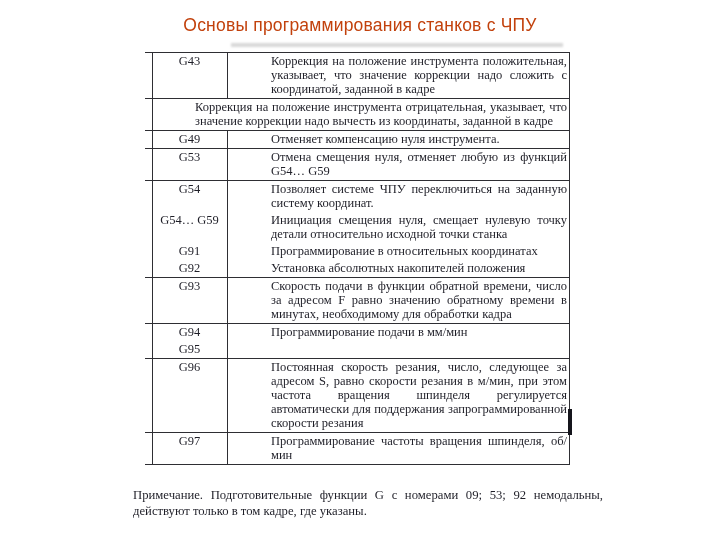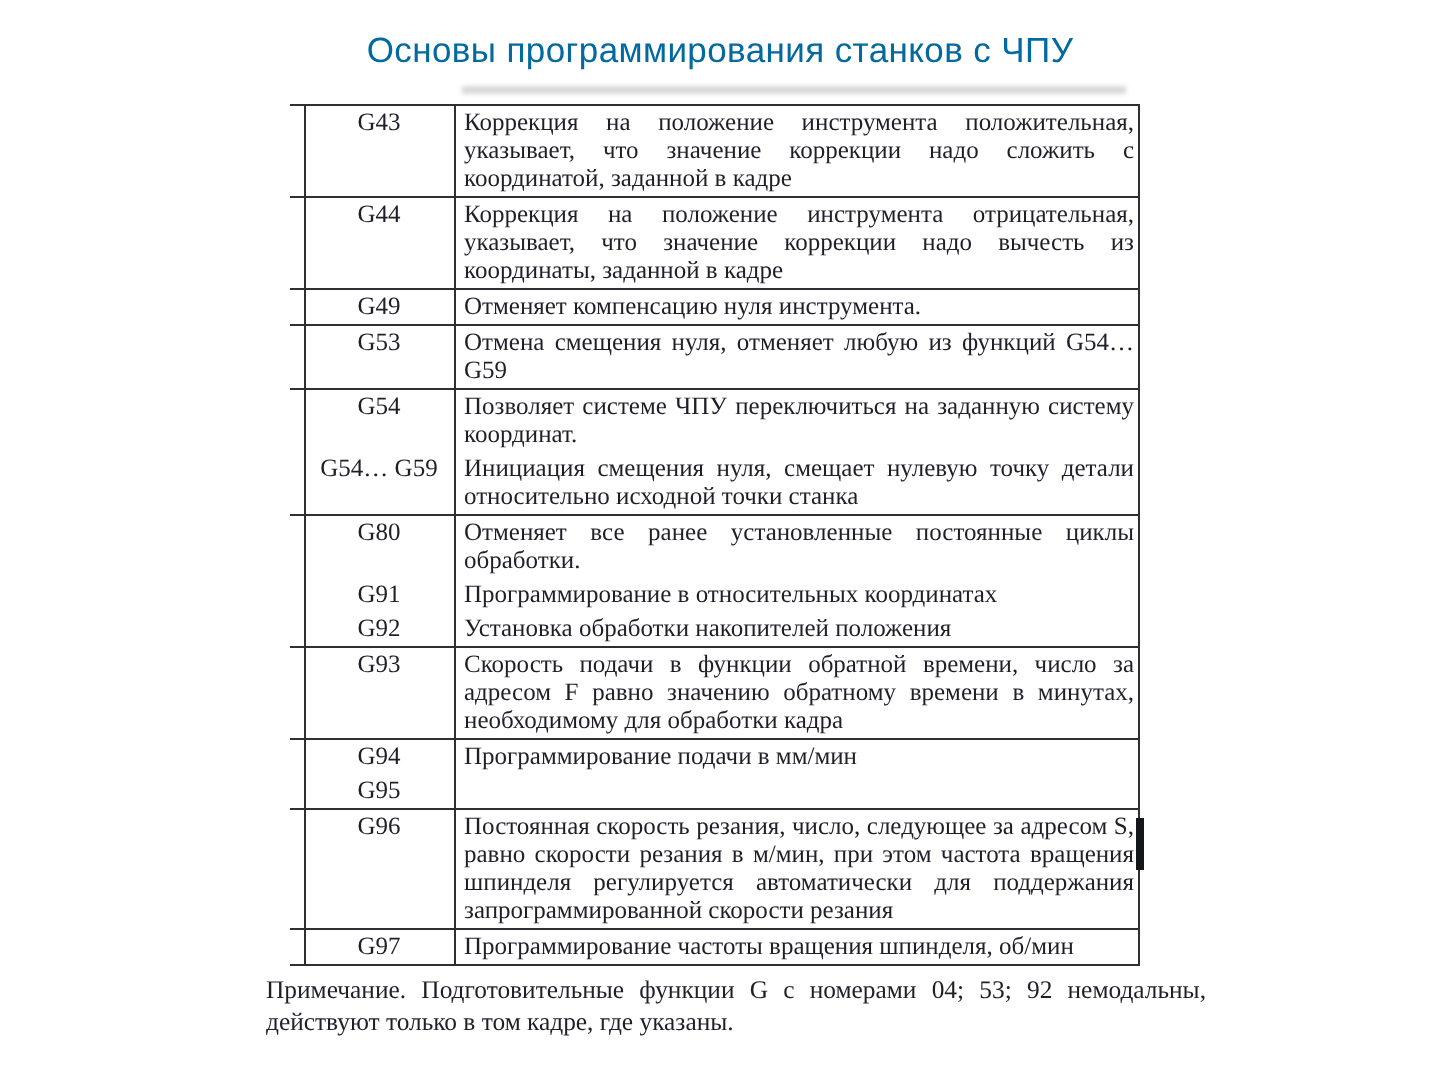--- a/index.html
+++ b/index.html
@@ -3,21 +3,21 @@
 <meta charset="utf-8">
 <style>
   html,body{margin:0;padding:0;background:#fff;}
   .slide{
     position:relative;width:720px;height:540px;background:#ffffff;overflow:hidden;
     font-family:"Liberation Serif", serif;color:#1f1f28;
   }
   .slide-title{
     position:absolute;top:15px;left:0;width:100%;text-align:center;
     font-family:"Liberation Sans", sans-serif;
-    font-size:17.5px;letter-spacing:.2px;color:#0369a1;font-weight:400;
+    font-size:17.5px;letter-spacing:.2px;color:#c2410c;font-weight:400;
   }
   
   .scan-smudge{
     position:absolute;left:231px;top:43px;width:332px;height:4px;
     background:#b9b9b9;opacity:.55;filter:blur(1.1px);
   }
   .gtable{
     position:absolute;left:145px;top:52px;width:425px;
     border-top:1.4px solid #2e2e33;border-bottom:1.4px solid #2e2e33;
     font-size:12.5px;line-height:14px;
@@ -27,20 +27,21 @@
   .vline.right{right:0;}
   .grow{display:flex;align-items:stretch;padding-left:7px;border-top:1.3px solid #2e2e33;}
   .grow.joined, .grow:first-child{border-top:none;}
   .code-cell{
     width:75px;flex:0 0 75px;text-align:center;border-right:1.3px solid #2e2e33;
     padding-top:1px;padding-bottom:2px;white-space:nowrap;
   }
   .desc-cell{
     flex:1;text-align:justify;padding:1px 3px 2px 4px;
     hyphens:none;
+    margin-left:39px;
   }
   .scan-blob{
     position:absolute;right:-1.5px;top:356px;width:4px;height:26px;background:#15151c;
   }
   .table-note{
     position:absolute;left:133px;top:488px;width:470px;
     font-size:12.7px;line-height:15.6px;text-align:justify;color:#1f1f28;
   }
   .note-label{font-weight:normal;}
 </style>
@@ -55,50 +56,45 @@
 
   <div class="gtable">
     <div class="vline left"></div>
     <div class="vline right"></div>
     <div id="gtable-body">
         <div class="grow">
     <div class="code-cell">G43</div>
     <div class="desc-cell">Коррекция на положение инструмента положительная, указывает, что значение коррекции надо сложить с координатой, заданной в кадре</div>
   </div>
         <div class="grow">
-    <div class="code-cell">G44</div>
     <div class="desc-cell">Коррекция на положение инструмента отрицательная, указывает, что значение коррекции надо вычесть из координаты, заданной в кадре</div>
   </div>
         <div class="grow">
     <div class="code-cell">G49</div>
     <div class="desc-cell">Отменяет компенсацию нуля инструмента.</div>
   </div>
         <div class="grow">
     <div class="code-cell">G53</div>
     <div class="desc-cell">Отмена смещения нуля, отменяет любую из функций G54… G59</div>
   </div>
         <div class="grow">
     <div class="code-cell">G54</div>
     <div class="desc-cell">Позволяет системе ЧПУ переключиться на заданную систему координат.</div>
   </div>
         <div class="grow joined">
     <div class="code-cell">G54… G59</div>
     <div class="desc-cell">Инициация смещения нуля, смещает нулевую точку детали относительно исходной точки станка</div>
   </div>
-        <div class="grow">
-    <div class="code-cell">G80</div>
-    <div class="desc-cell">Отменяет все ранее установленные постоянные циклы обработки.</div>
-  </div>
         <div class="grow joined">
     <div class="code-cell">G91</div>
     <div class="desc-cell">Программирование в относительных координатах</div>
   </div>
         <div class="grow joined">
     <div class="code-cell">G92</div>
-    <div class="desc-cell">Установка обработки накопителей положения</div>
+    <div class="desc-cell">Установка абсолютных накопителей положения</div>
   </div>
         <div class="grow">
     <div class="code-cell">G93</div>
     <div class="desc-cell">Скорость подачи в функции обратной времени, число за адресом F равно значению обратному времени в минутах, необходимому для обработки кадра</div>
   </div>
         <div class="grow">
     <div class="code-cell">G94</div>
     <div class="desc-cell">Программирование подачи в мм/мин</div>
   </div>
         <div class="grow joined">
@@ -110,16 +106,16 @@
   </div>
         <div class="grow">
     <div class="code-cell">G97</div>
     <div class="desc-cell">Программирование частоты вращения шпинделя, об/мин</div>
   </div>
       </div>
     <div class="scan-blob"></div>
   </div>
 
   <div class="table-note">
-    <span class="note-label">Примечание.</span><span> Подготовительные функции G с номерами 04; 53; 92 немодальны, действуют только в том кадре, где указаны.</span>
+    <span class="note-label">Примечание.</span><span> Подготовительные функции G с номерами 09; 53; 92 немодальны, действуют только в том кадре, где указаны.</span>
   </div>
 
 </div>
 
 </body></html>

